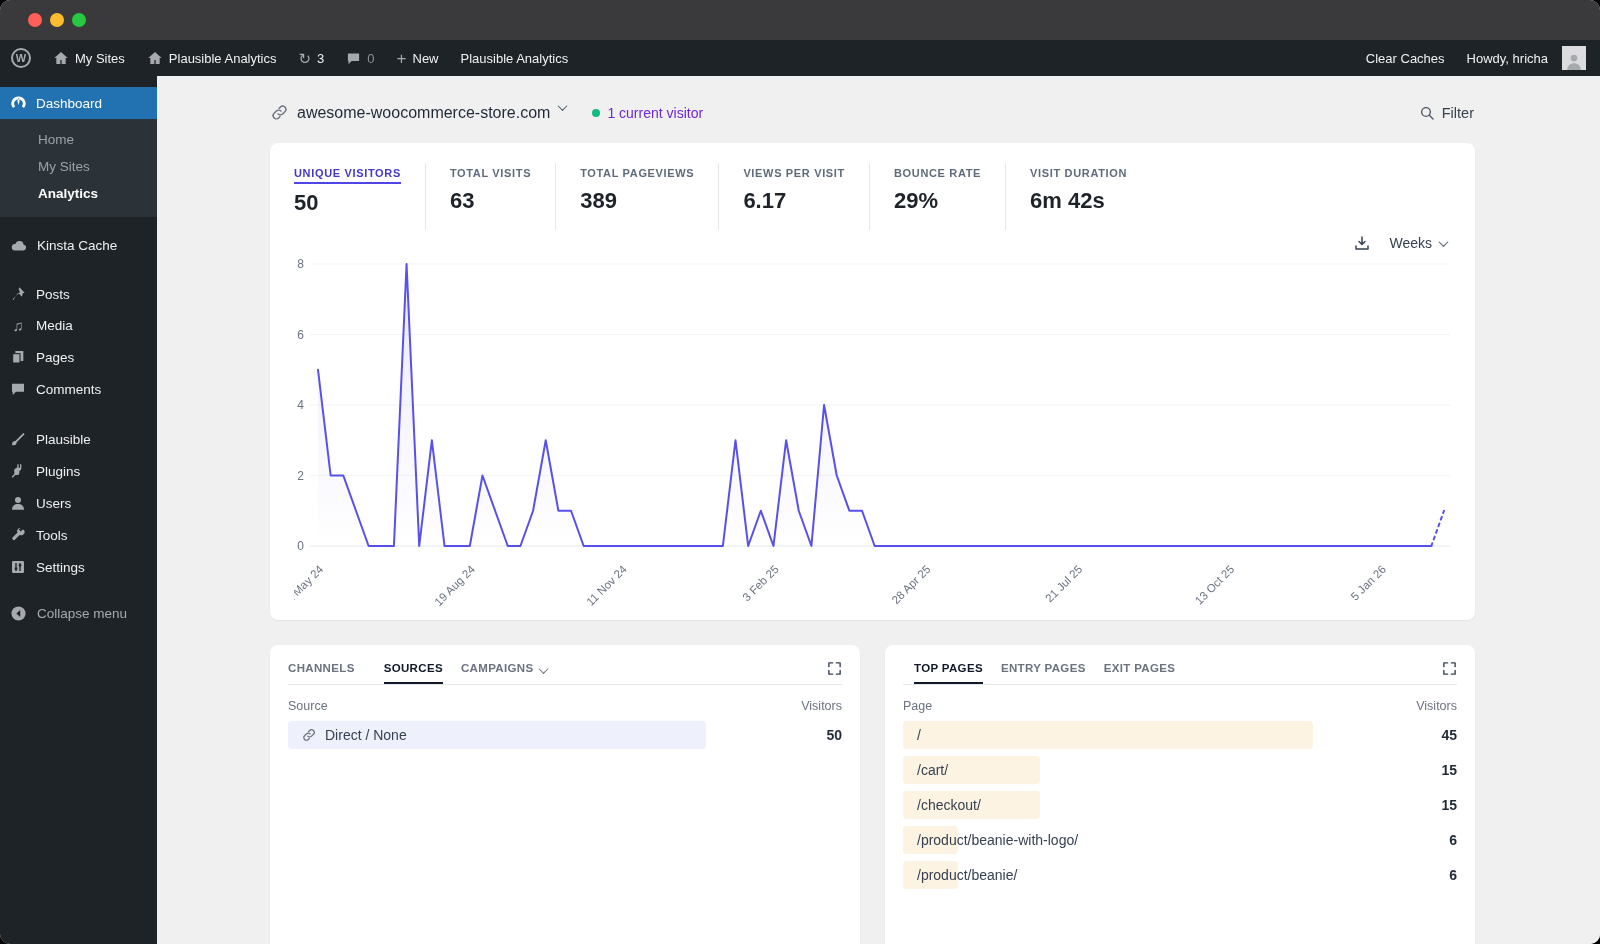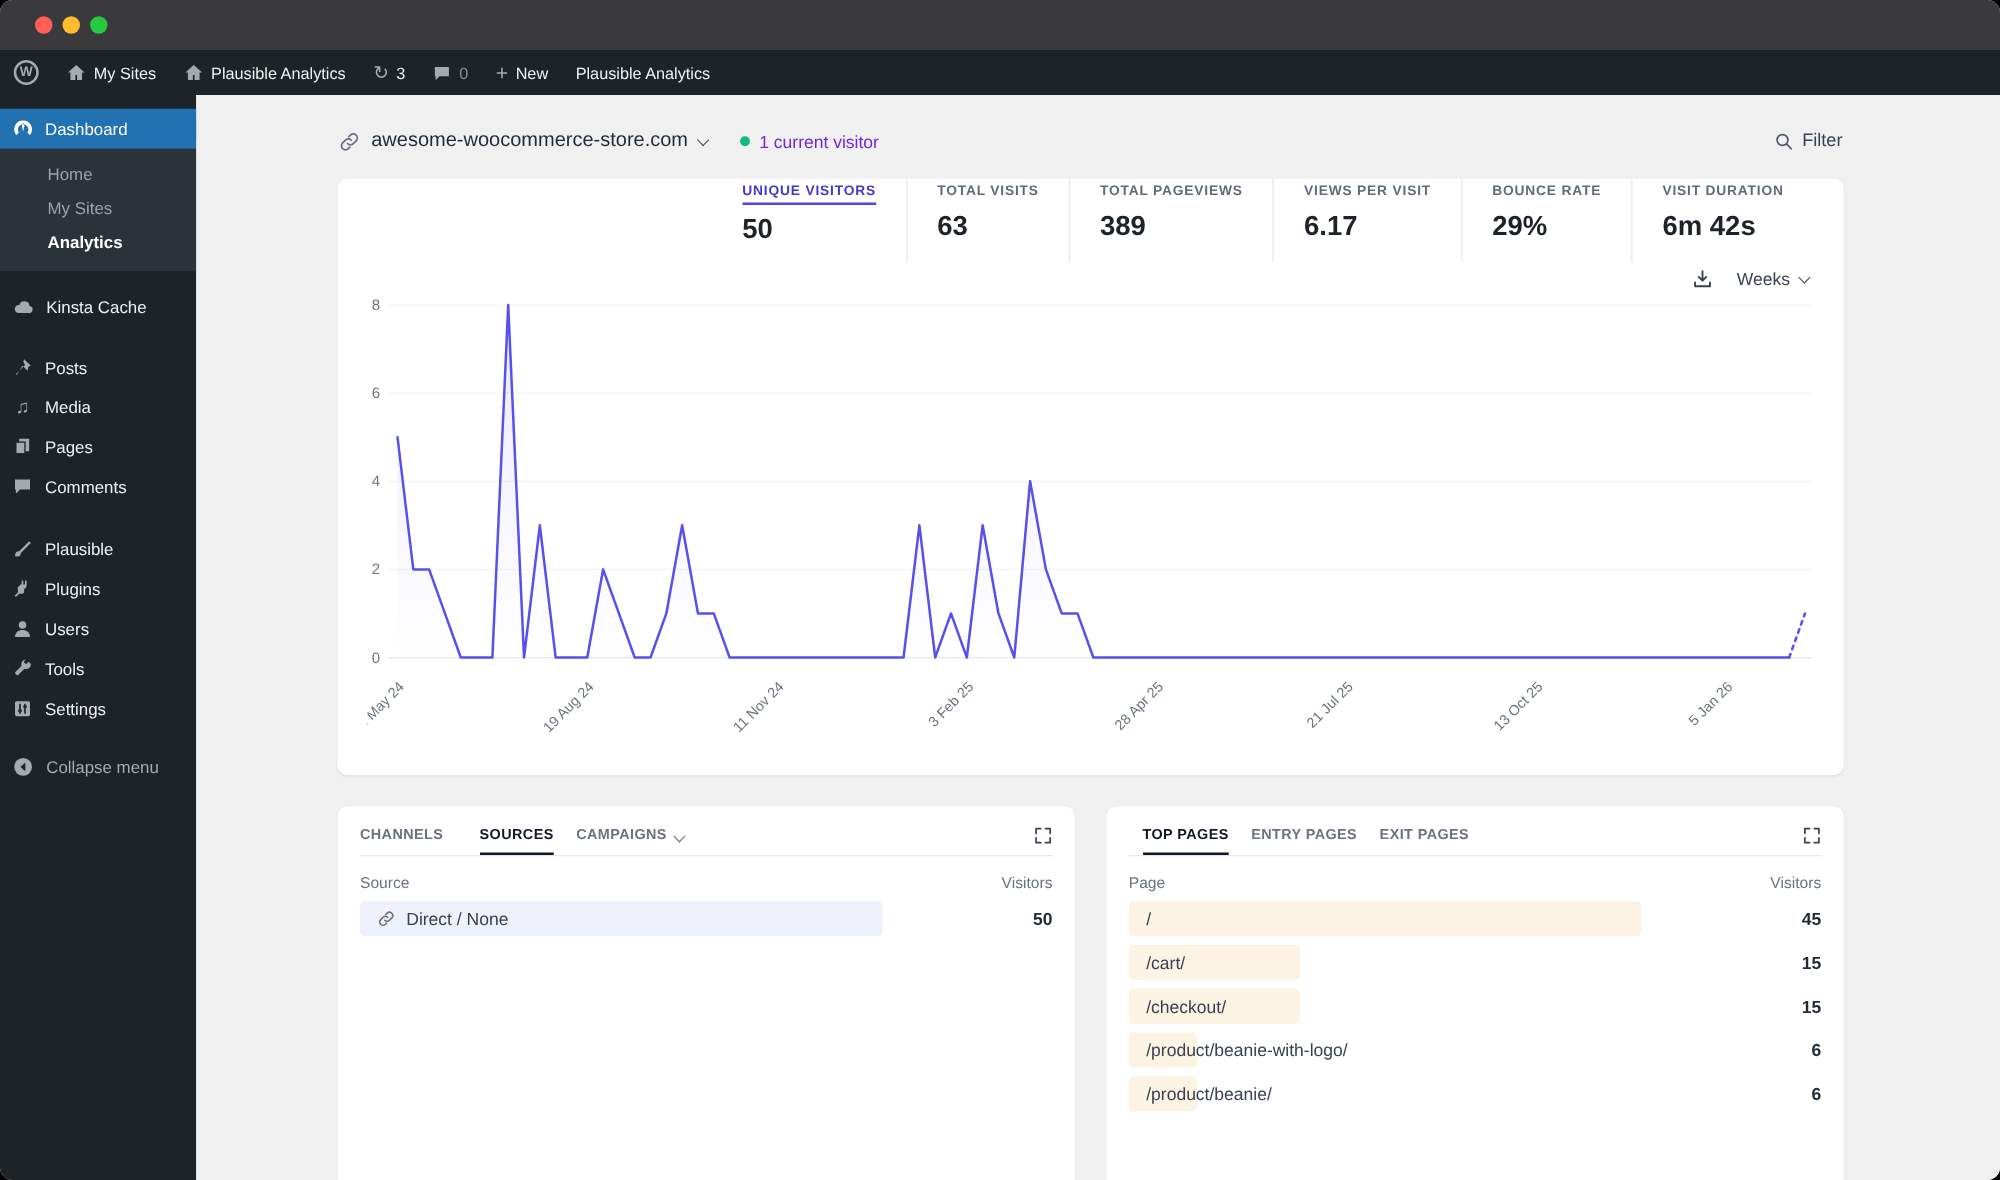--- a/index.html
+++ b/index.html
@@ -33,37 +33,37 @@
   .submenu { background:#2c3338; padding:7px 0 10px 0; }
   .submenu .sub-item { padding:6px 12px 6px 38px; color:#9ca2a7; cursor:pointer; }
   .submenu .sub-item.current { color:#fff; font-weight:bold; }
   .sb-item { display:flex; align-items:center; gap:10px; padding:8px 10px; color:#f0f0f1; cursor:pointer; }
   .sb-item svg, .sb-item .uni { color:#a7aaad; flex:none; }
   .sb-gap { height:12px; }
   .sb-collapse { color:#a7aaad; }
 
   
   .ctl-row { display:flex; align-items:center; height:34px; margin:20px 126px 0 114px; }
-  .site-sel { display:flex; align-items:center; gap:9px; font-size:16px; color:#1f2937; font-weight:500; cursor:pointer; }
+  .site-sel { display:flex; gap:9px; font-size:16px; color:#1f2937; font-weight:500; cursor:pointer; }
   .cur-vis { display:flex; align-items:center; gap:7px; margin-left:26px; color:#6d28d9; font-size:14px; cursor:pointer; }
   .dot { width:8px; height:8px; border-radius:50%; }
   .filter { display:flex; align-items:center; gap:7px; margin-left:auto; color:#374151; font-size:14.5px; cursor:pointer; }
   .period { margin-left:32px; width:183px; height:34px; background:#fff; border-radius:6px; box-shadow:0 1px 2px rgba(0,0,0,.08); display:flex; align-items:center; padding:0 12px; font-size:14px; font-weight:bold; color:#1f2937; cursor:pointer; }
   .period .chev { margin-left:auto; }
 
   .chev { width:7px; height:7px; border-right:1.6px solid currentColor; border-bottom:1.6px solid currentColor; transform:rotate(45deg) translate(-1px,-1px); display:inline-block; }
 
   
   .card { background:#fff; border-radius:8px; box-shadow:0 1px 2px rgba(0,0,0,.05); position:absolute; }
   .card-top { left:113px; top:67px; width:1205px; height:477px; }
   .card-bl { left:113px; top:569px; width:590px; height:360px; }
   .card-br { left:728px; top:569px; width:590px; height:360px; }
 
   
-  .metrics { display:flex; padding:0 0 0 24px;justify-content:flex-end; }
+  .metrics { display:flex; padding:20px 0 0 24px; }
   .metric { padding:0 24px 14px 0; margin-right:24px; border-right:1px solid #e5e7eb; min-width:104px; }
   .metric:last-child { border-right:none; }
   .m-label { font-size:11px; font-weight:bold; letter-spacing:.06em; color:#5f6b7a; text-transform:uppercase; white-space:nowrap; display:inline-block; padding-bottom:3px; cursor:pointer; }
   .metric.active .m-label { color:#4338ca; border-bottom:2px solid #4f46e5; }
   .m-value { font-size:22px; font-weight:bold; color:#1e232a; margin-top:6px; }
 
   .chart-ctl { display:flex; align-items:center; justify-content:flex-end; gap:18px; padding:4px 28px 0 0; color:#374151; }
   .interval { display:flex; align-items:center; gap:8px; font-size:14px; cursor:pointer; }
   .dl { cursor:pointer; display:flex; }
 
@@ -119,20 +119,34 @@
           <path d="M3 4h18v12H9l-5 5v-5H3V4z"></path>
         </svg>
       <span class="ab-count-muted">0</span>
     </div>
     <div class="ab-item">
       <span class="uni" style="font-size:17px;">+</span>
       <span>New</span>
     </div>
     <div class="ab-item">
       <span>Plausible Analytics</span>
+    </div>
+    <div class="ab-right">
+      <div class="ab-item">
+        <span>Clear Caches</span>
+      </div>
+      <div class="ab-item" style="padding-right:14px;">
+        <span>Howdy, hricha</span>
+        <span class="avatar">
+          <svg width="18" height="18" viewBox="0 0 24 24" fill="#a7aaad">
+              <circle cx="12" cy="8" r="4.5"></circle>
+              <path d="M3 24c0-6 4-9 9-9s9 3 9 9H3z"></path>
+            </svg>
+        </span>
+      </div>
     </div>
   </div>
 
   <div class="main">
 
     <div class="sidebar">
       <div class="sb-top" style="margin-top:11px;">
         <svg class="icon" width="17" height="17" viewBox="0 0 24 24" fill="#fff">
             <path d="M12 2a10 10 0 0 0-7.7 16.4l3-2.5a6 6 0 1 1 9.4 0l3 2.5A10 10 0 0 0 12 2zm0 12.5L10.5 8 12 4l1.5 4L12 14.5z"></path>
           </svg>

